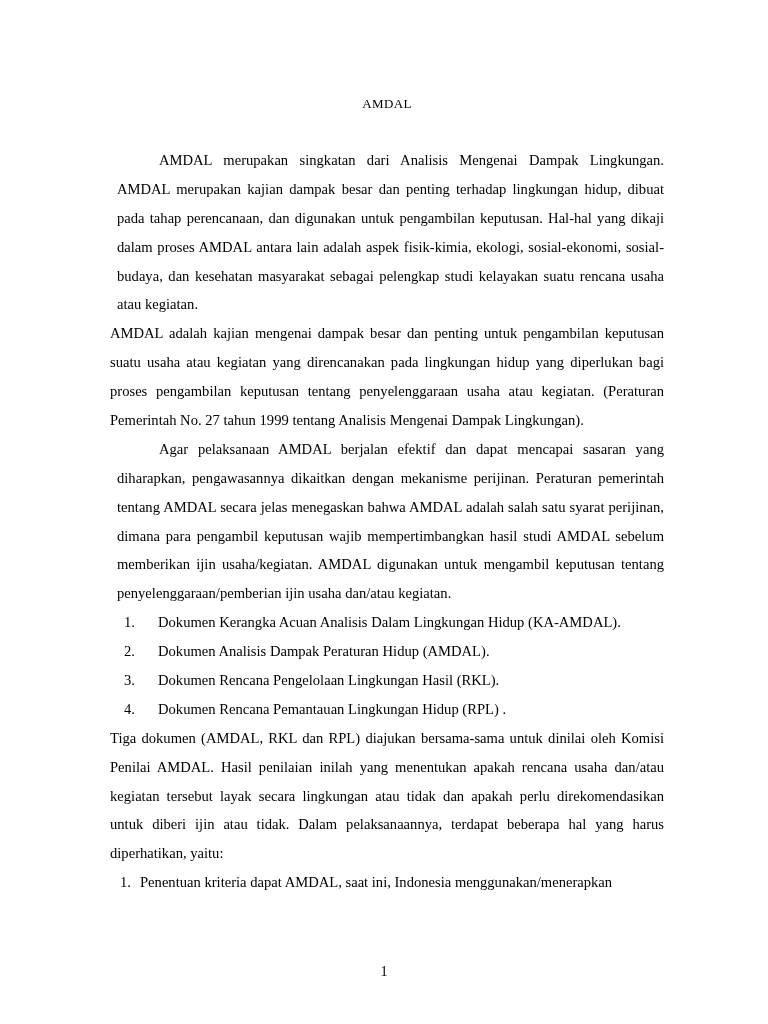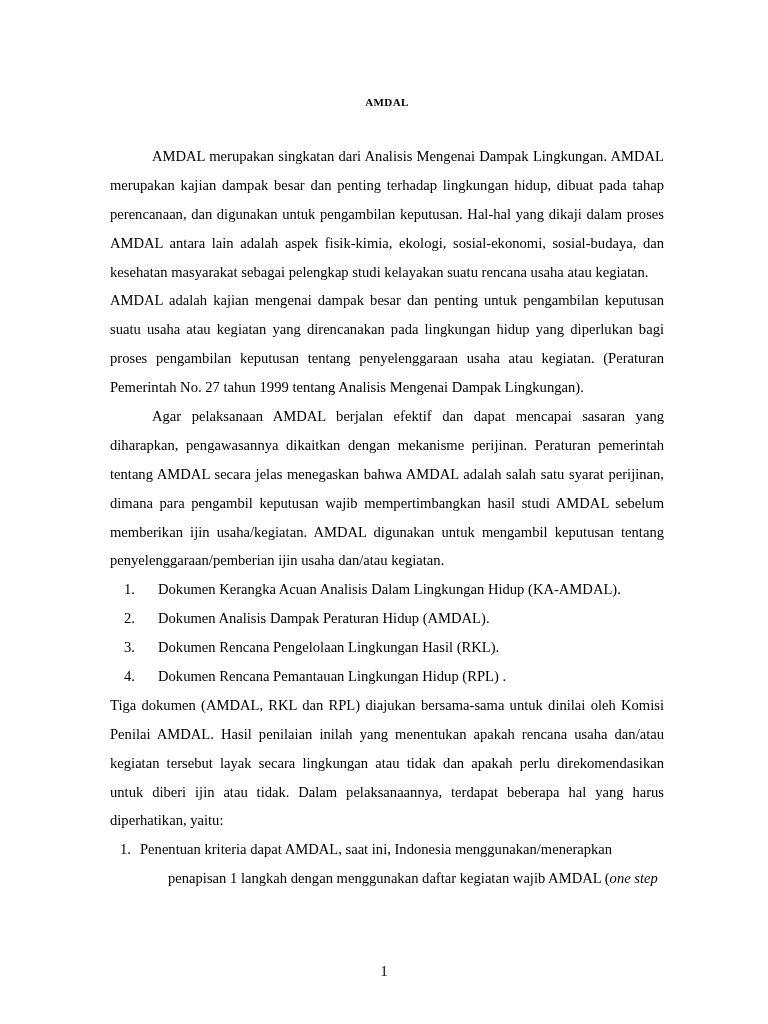--- a/index.html
+++ b/index.html
@@ -19,22 +19,22 @@
     position: absolute;
     top: 0;
     left: 0;
     width: 768px;
     height: 1024px;
     box-sizing: border-box;
     padding: 96px 104px 40px 110px;
   }
   .doc-title {
     text-align: center;
-    font-weight: bold;
-    font-size: 11px;
+    font-weight: normal;
+    font-size: 13px;
     letter-spacing: 0.4px;
     margin: 0 0 34px 0;
   }
   .section-heading {
     font-weight: bold;
     font-size: 14.5px;
     margin: 0 0 10px 0;
     letter-spacing: 0.1px;
   }
   .section-heading .num {
@@ -43,20 +43,21 @@
   }
   p.body {
     font-size: 14.6px;
     line-height: 1.98;
     text-align: justify;
     margin: 0;
     text-justify: inter-word;
   }
   p.indent {
     text-indent: 42px;
+    margin-left: 7px;
   }
   ol.num-list {
     margin: 0;
     padding: 0;
     list-style: none;
     font-size: 14.6px;
     line-height: 1.98;
   }
   ol.num-list li {
     display: flex;
@@ -145,20 +146,19 @@
     </li>
   </ol>
 
   <p class="body">Tiga dokumen (AMDAL, RKL dan RPL) diajukan bersama-sama untuk dinilai oleh Komisi Penilai AMDAL. Hasil penilaian inilah yang menentukan apakah rencana usaha dan/atau kegiatan tersebut layak secara lingkungan atau tidak dan apakah perlu direkomendasikan untuk diberi ijin atau tidak. Dalam pelaksanaannya, terdapat beberapa hal yang harus diperhatikan, yaitu:</p>
 
   <ol class="sub-list">
     <li>
       <span class="marker">1.</span>
       <span class="txt">
         <span class="hang">Penentuan kriteria dapat AMDAL, saat ini, Indonesia menggunakan/menerapkan</span>
-        <span class="hang-inner"><span>penapisan 1 langkah dengan menggunakan daftar kegiatan wajib AMDAL (</span><em>one step</em></span>
       </span>
     </li>
   </ol>
 
   <div class="page-number">1</div>
 
 </div>
 
 </body></html>

